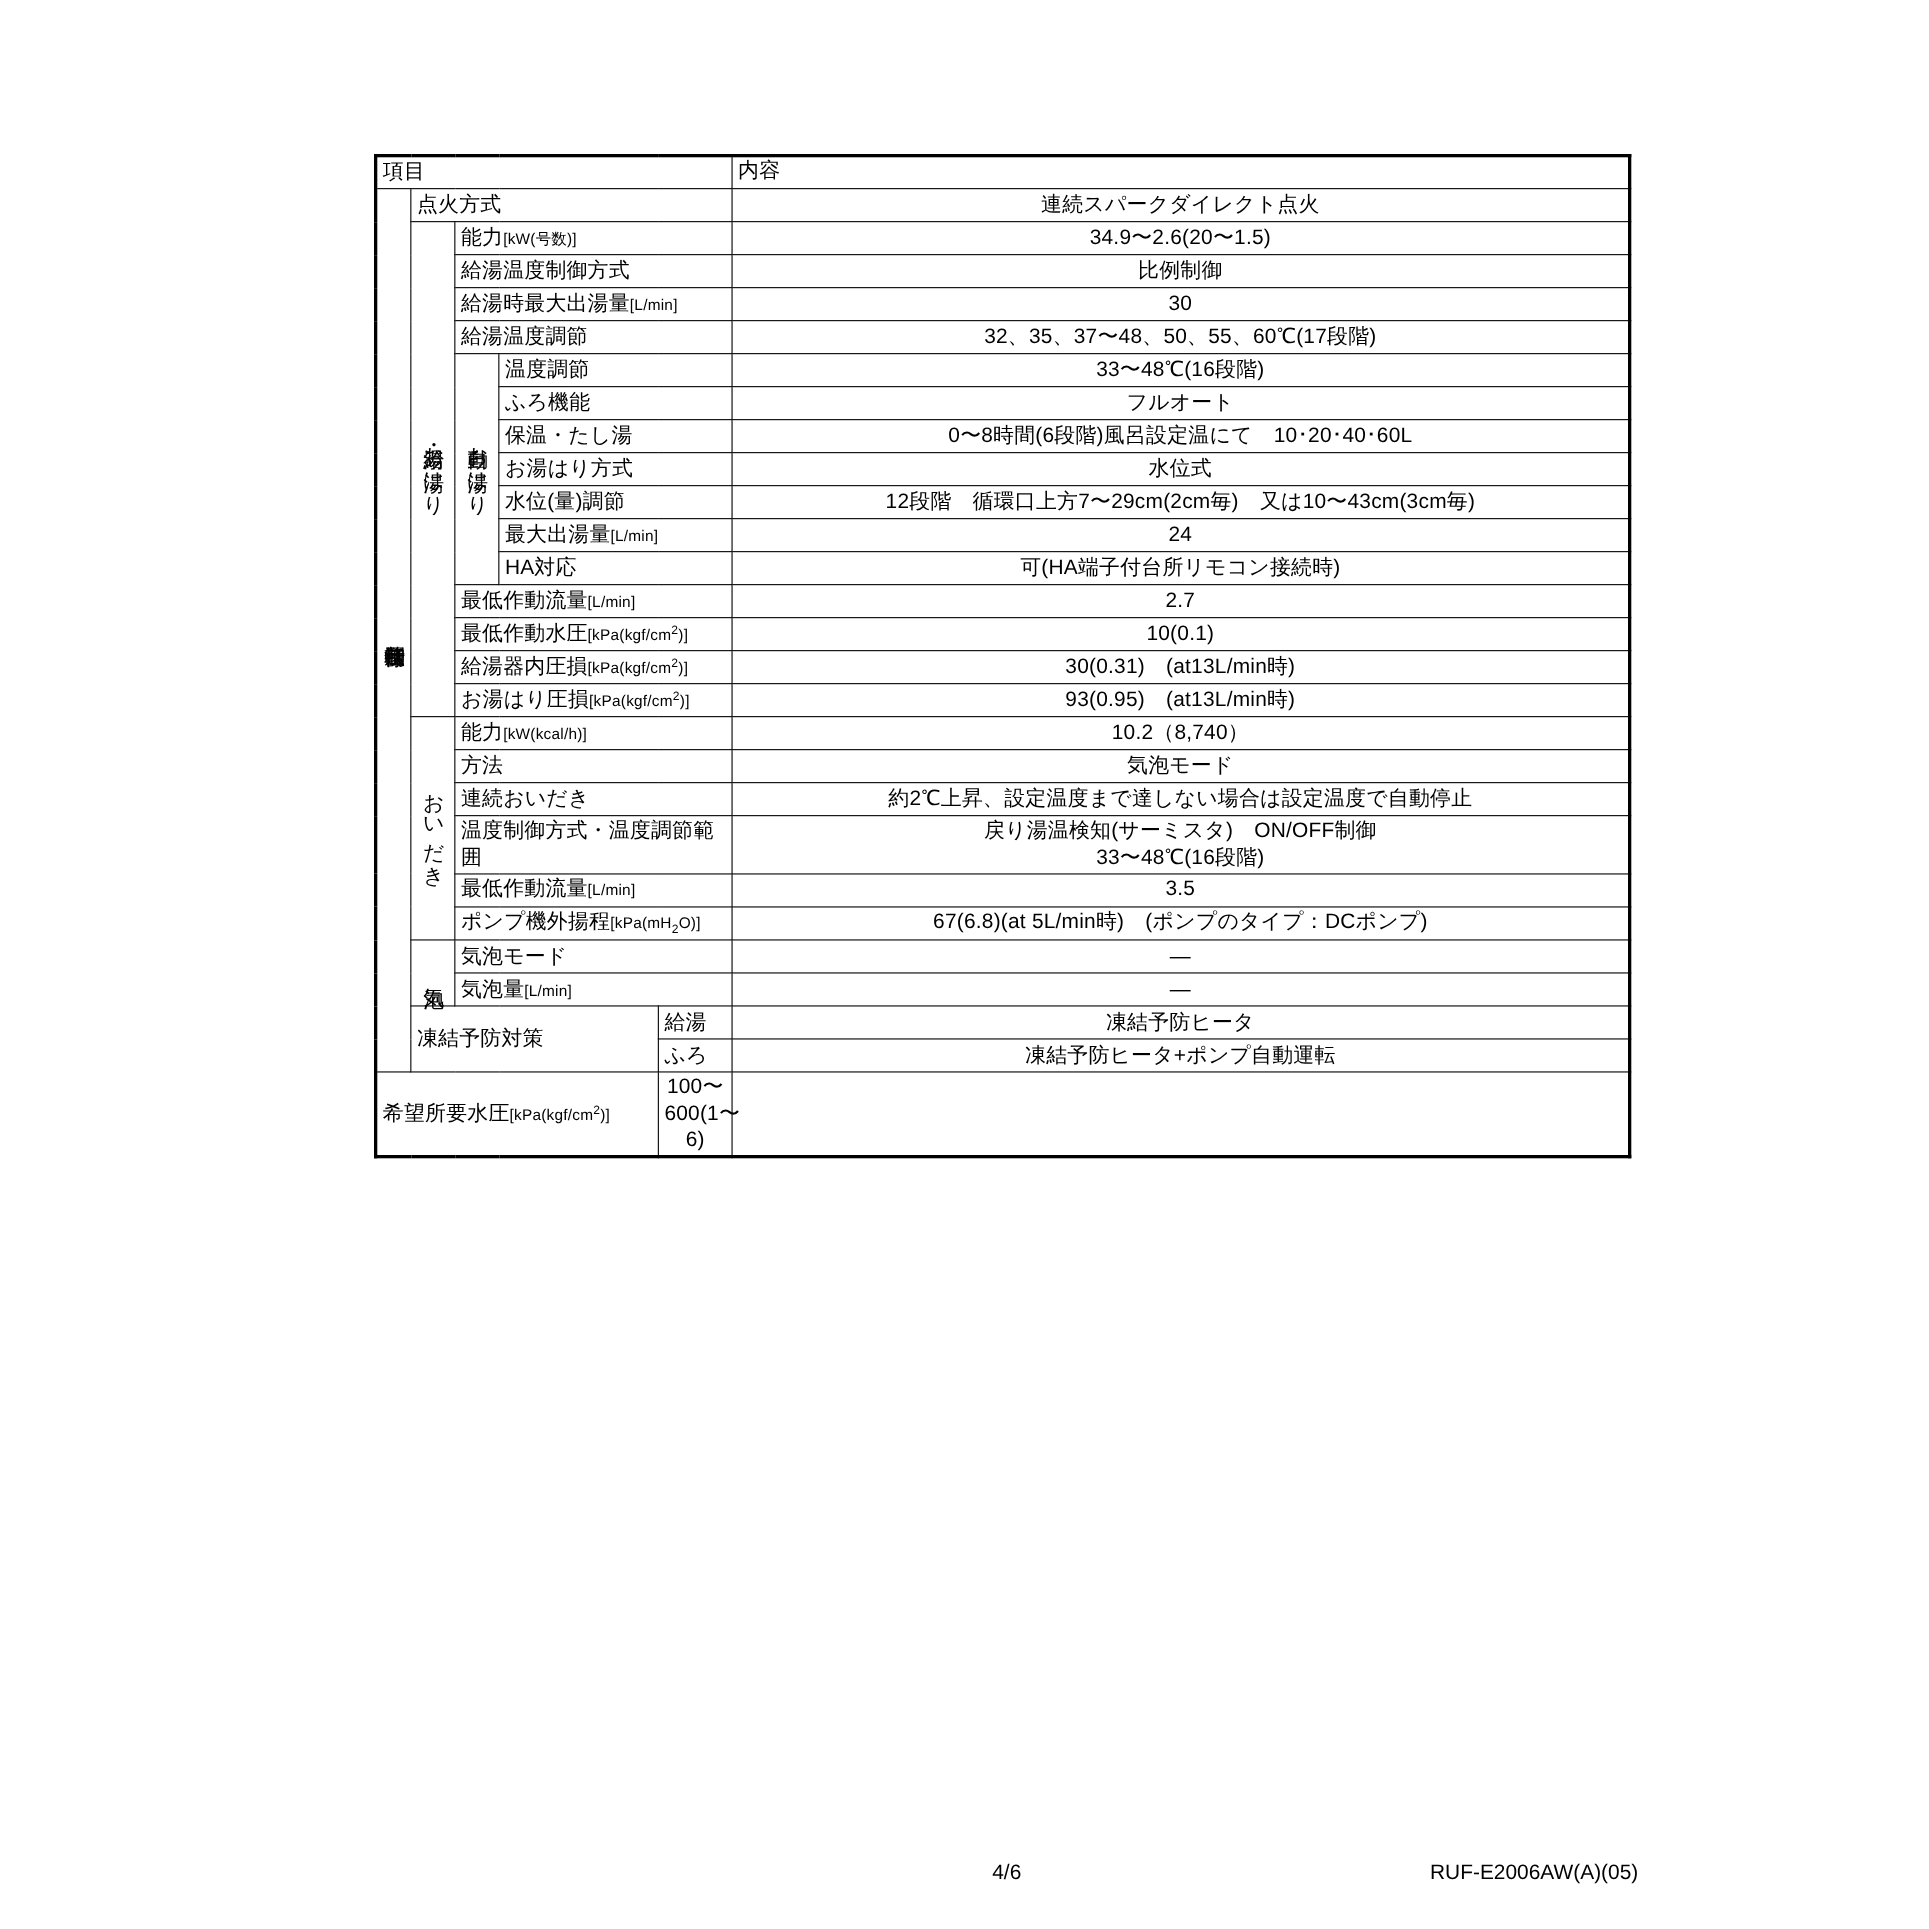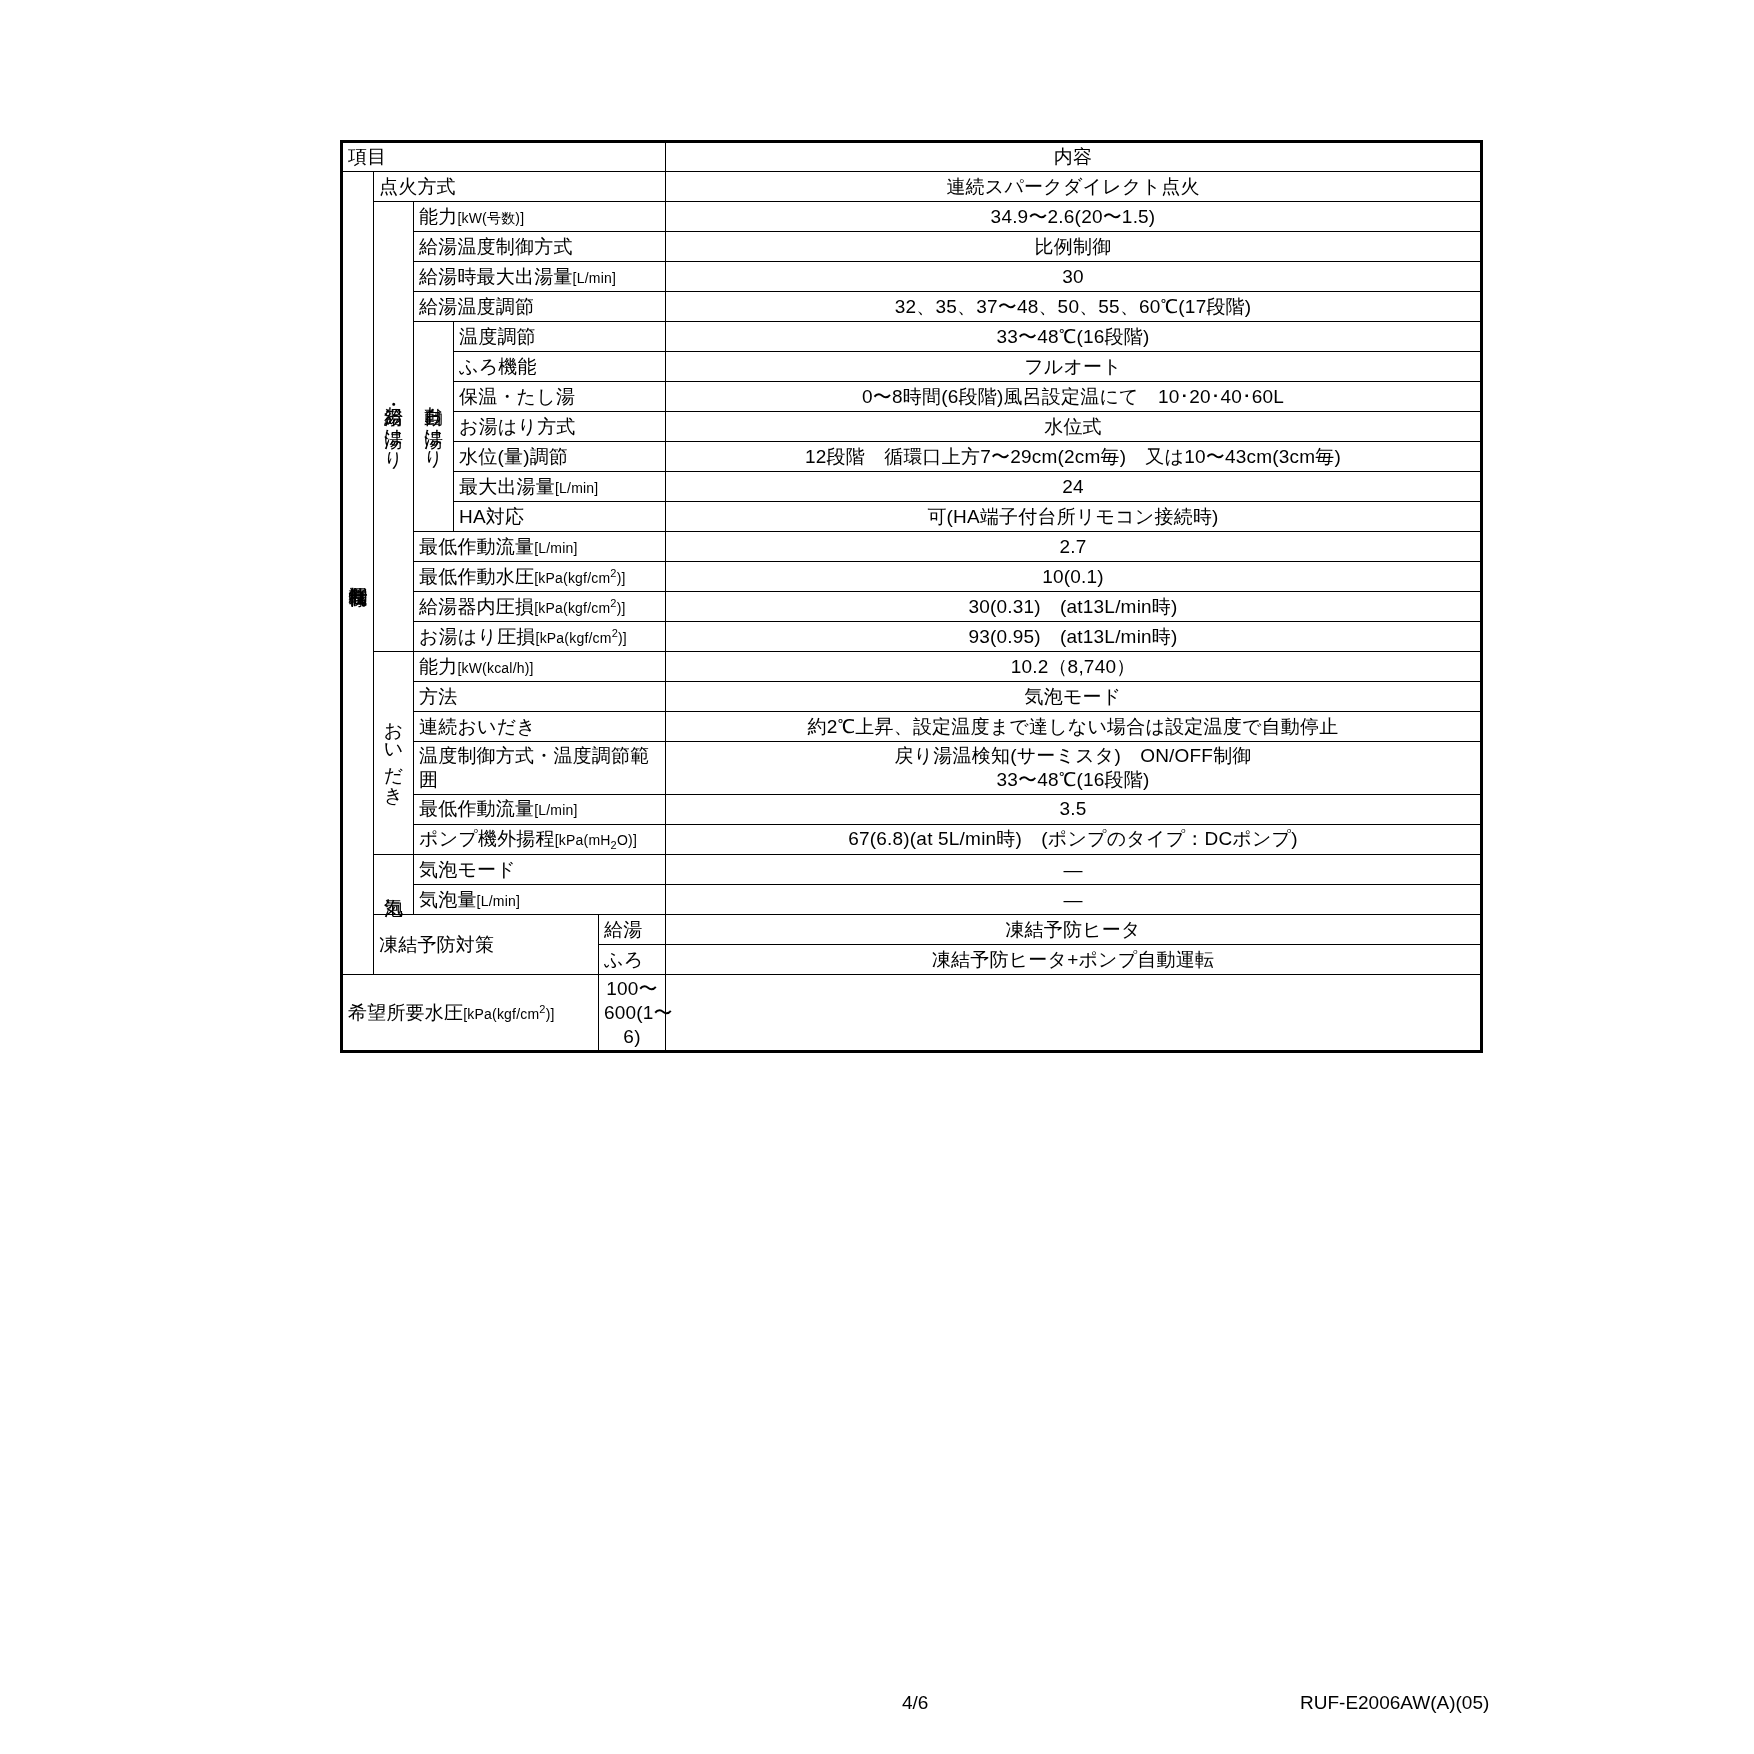--- a/index.html
+++ b/index.html
@@ -38,21 +38,22 @@
     line-height: 1.25;
     vertical-align: middle;
     height: 30px;
     box-sizing: border-box;
     letter-spacing: 0.2px;
   }
   .hdr {
     text-align: left;
   }
   .hdr-center {
-    text-align: center;
+    text-align: left;
+    font-family: Liberation Mono, monospace;
   }
   .vert {
     writing-mode: vertical-rl;
     text-orientation: upright;
     text-align: center;
     vertical-align: middle;
     letter-spacing: 3px;
     padding: 4px 2px;
     line-height: 1.1;
   }

